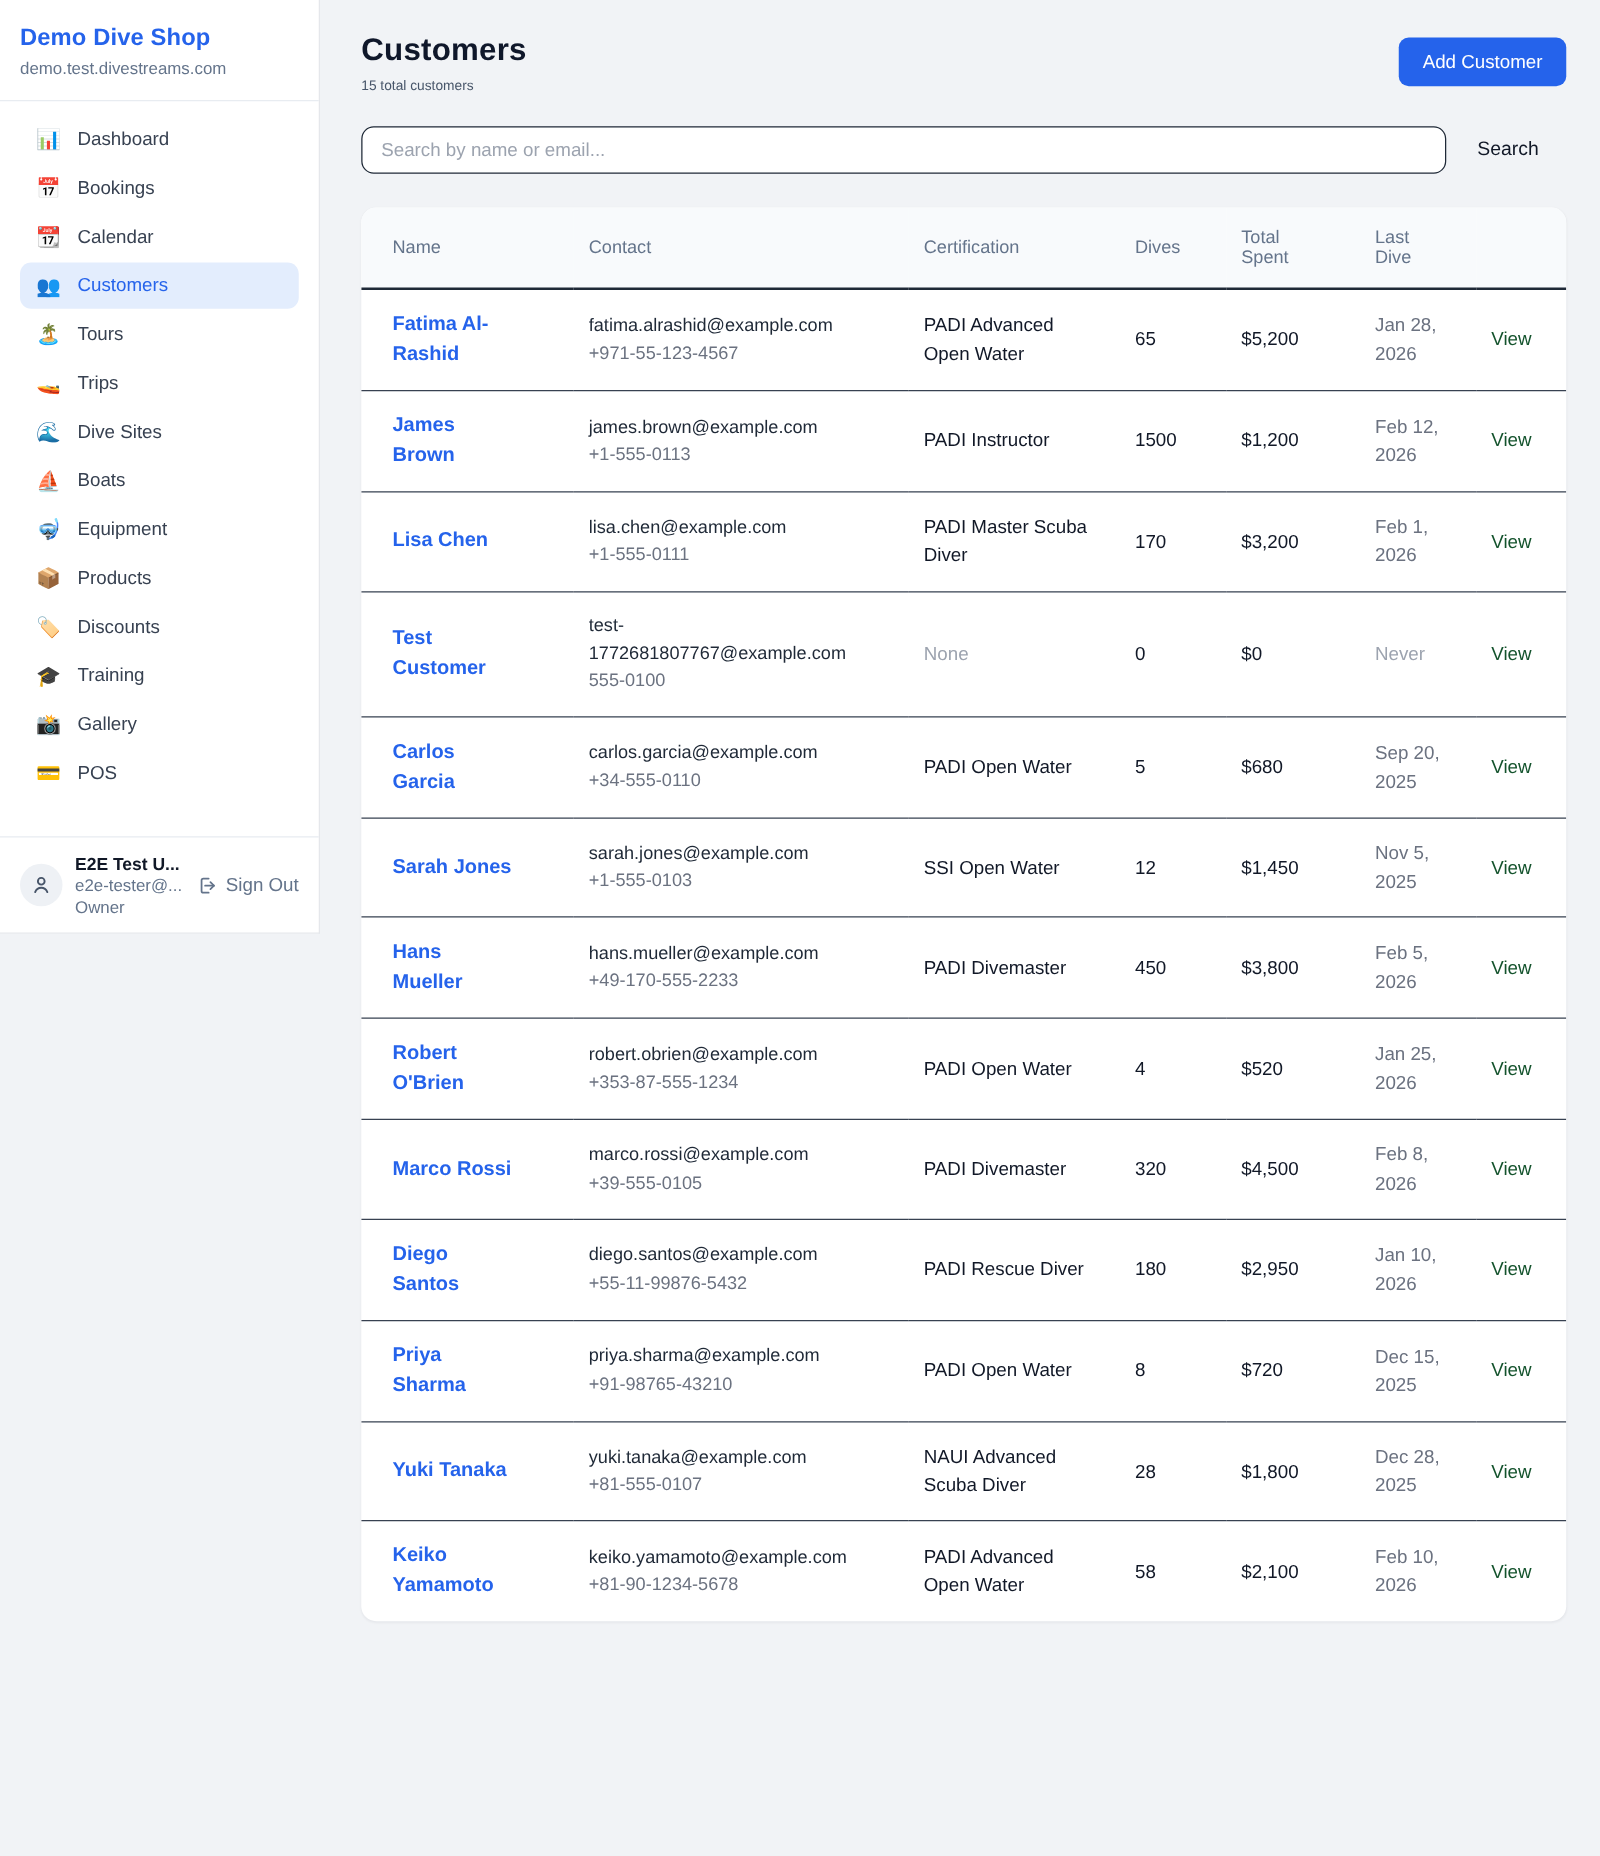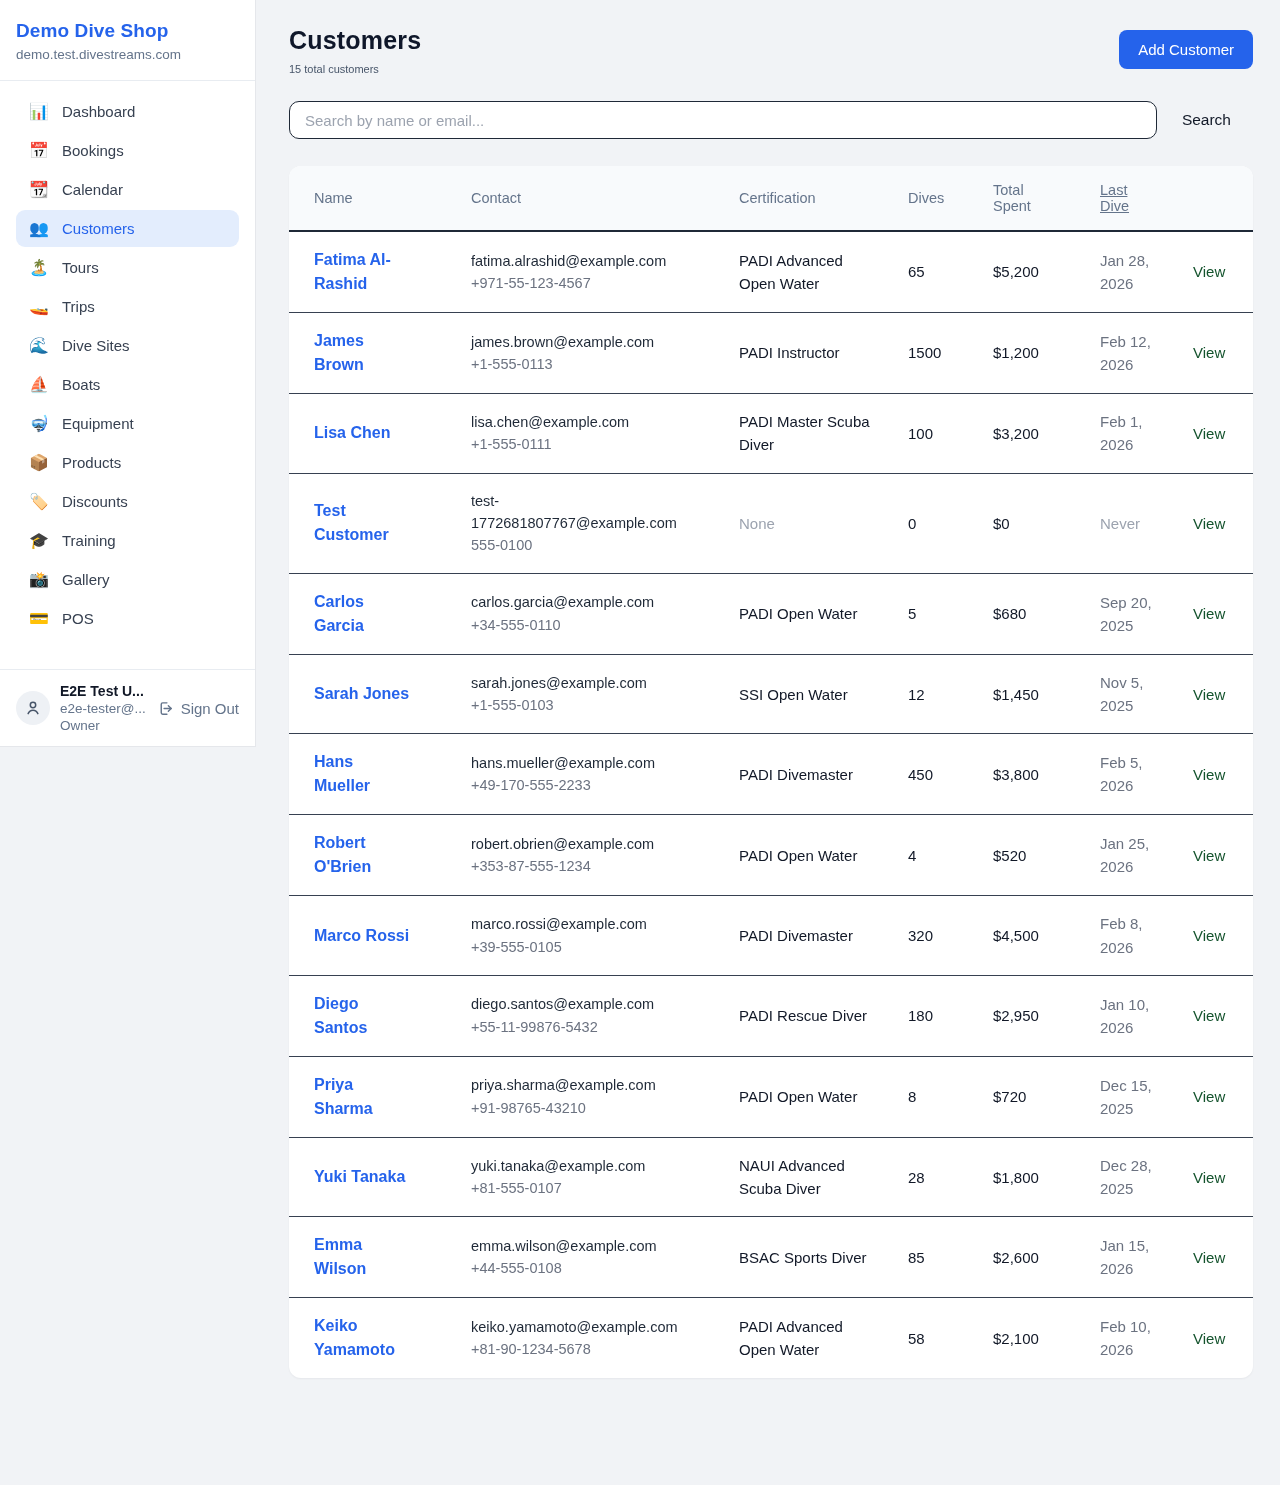--- a/index.html
+++ b/index.html
@@ -46,21 +46,21 @@
   table { width:100%; border-collapse:collapse; table-layout:fixed; }
   thead th { background:#f8fafc; text-align:left; font-size:14.5px; font-weight:500; color:#64748b;
              padding:16px 12px; border-bottom:2px solid #1f2937; vertical-align:middle; }
   th:first-child, td:first-child { padding-left:25px; }
   tbody td { padding:16px 12px; border-bottom:1px solid #374151; vertical-align:middle; font-size:15px; color:#111827; line-height:1.55; }
   tbody tr:last-child td { border-bottom:none; }
   .w-name { display:inline-block; max-width:96px; }
   .w-cert { display:inline-block; max-width:134px; }
   .w-date { display:inline-block; max-width:62px; }
   .w-th-spent { display:inline-block; max-width:46px; }
-  .w-th-last { display:inline-block; max-width:40px;text-decoration:underline; }
+  .w-th-last { display:inline-block; max-width:40px; }
   .name-link { color:#2563eb; font-size:16px; font-weight:700; text-decoration:none; line-height:1.5; cursor:pointer; }
   .email { color:#1f2937; font-size:14.5px; max-width:205px; }
   .phone { color:#6b7280; font-size:14.5px; }
   .cell-date { color:#6b7280; }
   .view-link { color:#14532d; font-weight:500; text-decoration:none; cursor:pointer; font-size:15px; }
   .muted { color:#9ca3af !important; }
 </style>
 </head>
 <body>
 
@@ -215,21 +215,21 @@
               <td class="cell-date"><span class="w-date">Feb 12, 2026</span></td>
               <td><a class="view-link">View</a></td>
             </tr>
             <tr>
               <td><a class="name-link"><span class="w-name">Lisa Chen</span></a></td>
               <td>
                 <div class="email">lisa.chen@example.com</div>
                 <div class="phone">+1-555-0111</div>
               </td>
               <td><span class="w-cert">PADI Master Scuba Diver</span></td>
-              <td>100</td>
+              <td>170</td>
               <td>$3,200</td>
               <td class="cell-date"><span class="w-date">Feb 1, 2026</span></td>
               <td><a class="view-link">View</a></td>
             </tr>
             <tr>
               <td><a class="name-link"><span class="w-name">Test Customer</span></a></td>
               <td>
                 <div class="email">test-1772681807767@example.com</div>
                 <div class="phone">555-0100</div>
               </td>
@@ -329,32 +329,20 @@
                 <div class="email">yuki.tanaka@example.com</div>
                 <div class="phone">+81-555-0107</div>
               </td>
               <td><span class="w-cert">NAUI Advanced Scuba Diver</span></td>
               <td>28</td>
               <td>$1,800</td>
               <td class="cell-date"><span class="w-date">Dec 28, 2025</span></td>
               <td><a class="view-link">View</a></td>
             </tr>
             <tr>
-              <td><a class="name-link"><span class="w-name">Emma Wilson</span></a></td>
-              <td>
-                <div class="email">emma.wilson@example.com</div>
-                <div class="phone">+44-555-0108</div>
-              </td>
-              <td><span class="w-cert">BSAC Sports Diver</span></td>
-              <td>85</td>
-              <td>$2,600</td>
-              <td class="cell-date"><span class="w-date">Jan 15, 2026</span></td>
-              <td><a class="view-link">View</a></td>
-            </tr>
-            <tr>
               <td><a class="name-link"><span class="w-name">Keiko Yamamoto</span></a></td>
               <td>
                 <div class="email">keiko.yamamoto@example.com</div>
                 <div class="phone">+81-90-1234-5678</div>
               </td>
               <td><span class="w-cert">PADI Advanced Open Water</span></td>
               <td>58</td>
               <td>$2,100</td>
               <td class="cell-date"><span class="w-date">Feb 10, 2026</span></td>
               <td><a class="view-link">View</a></td>

